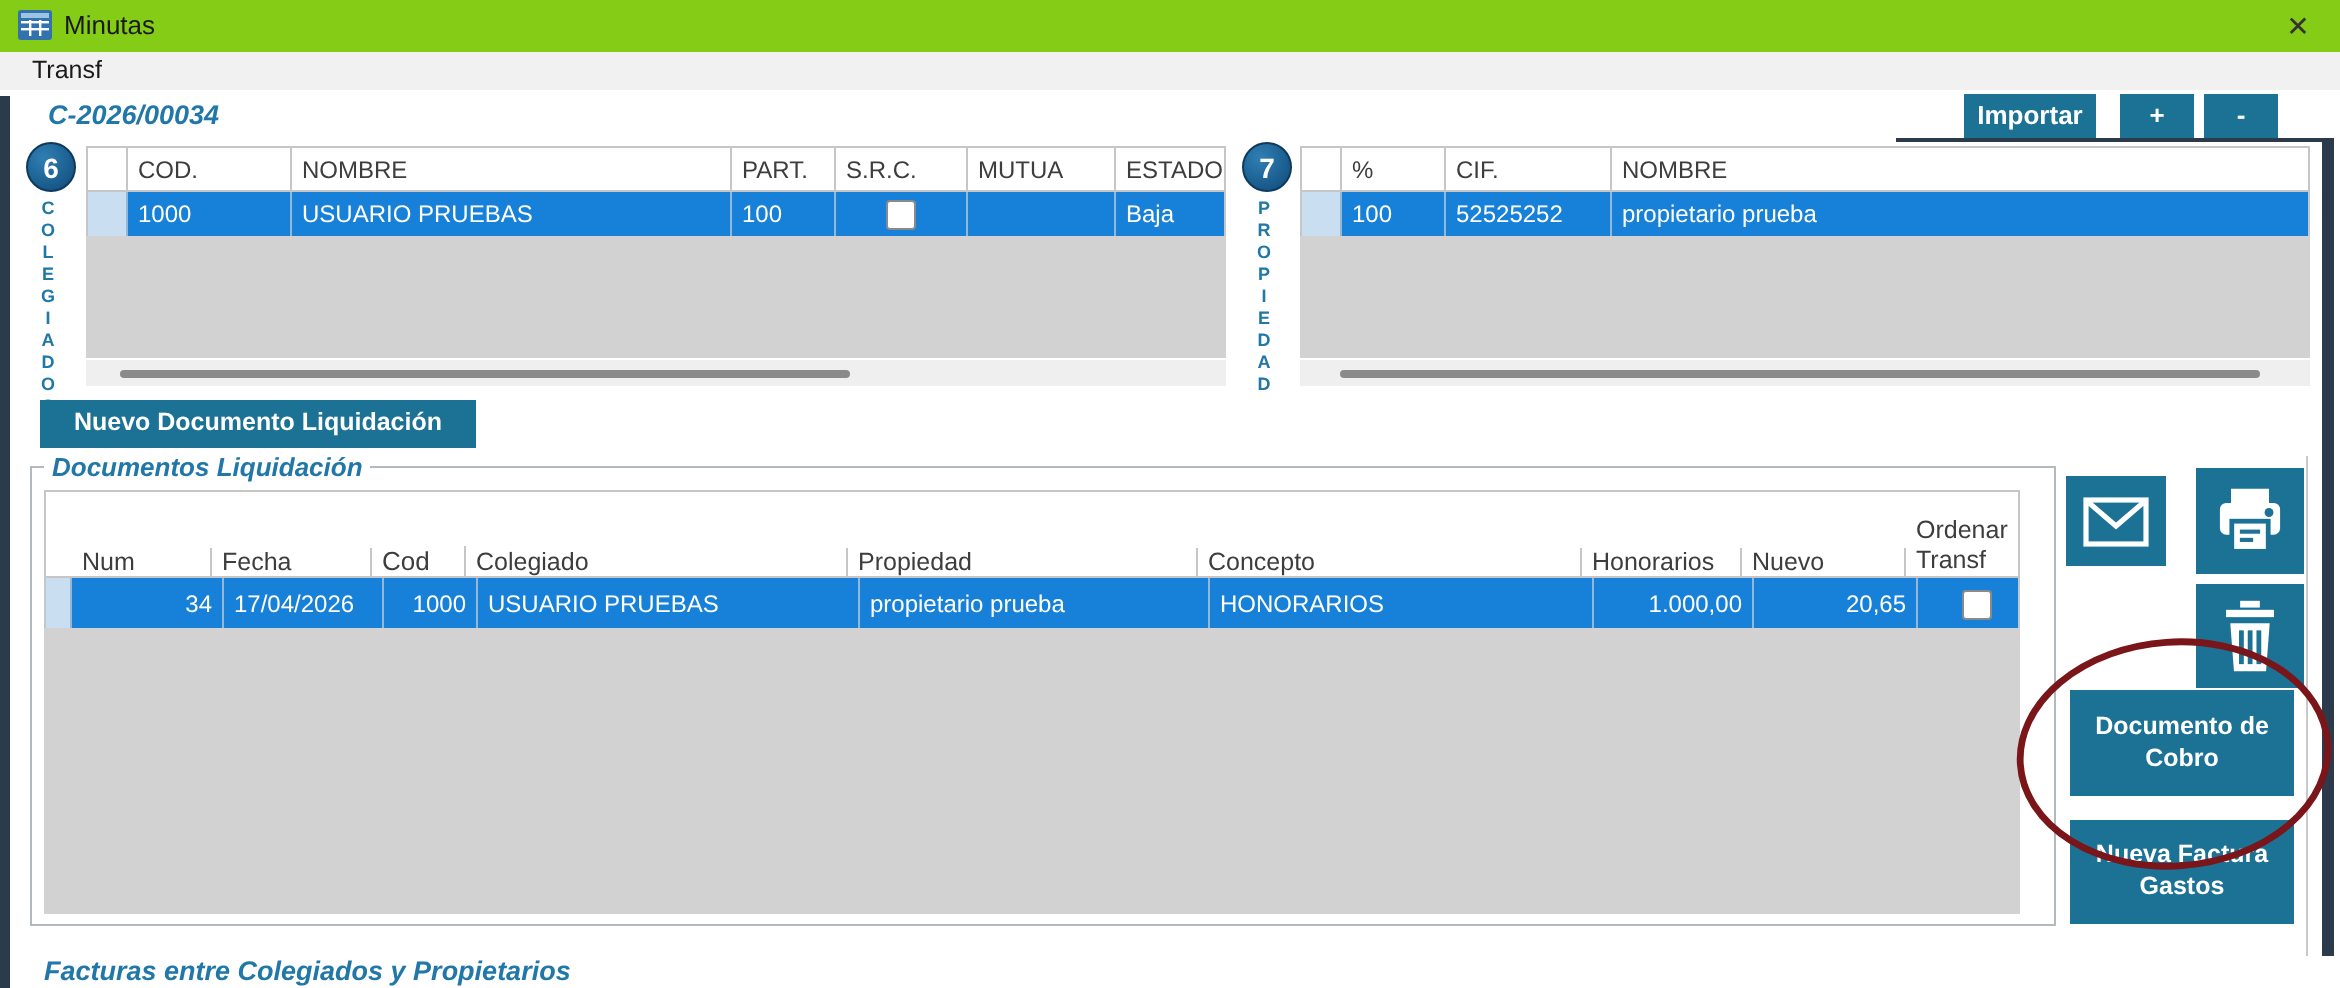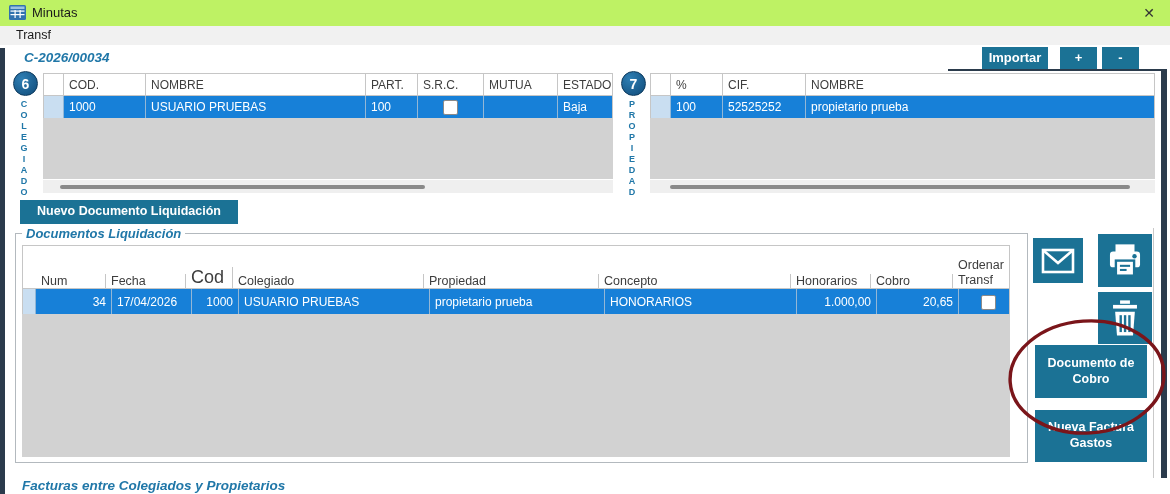--- a/index.html
+++ b/index.html
@@ -1,19 +1,19 @@
 <!DOCTYPE html>
 <html><head>
 <meta charset="utf-8">
 <style>
   html,body{margin:0;padding:0;}
   body{width:1170px;height:494px;position:relative;overflow:hidden;background:#fff;
        font-family:"Liberation Sans",sans-serif;}
   .abs{position:absolute;box-sizing:border-box;}
-  .titlebar{left:0;top:0;width:1170px;height:26px;background:#bef264;}
+  .titlebar{left:0;top:0;width:1170px;height:26px;background:#84cc16;}
   .menubar{left:0;top:26px;width:1170px;height:19px;background:#f1f1f1;}
   .menu-item{position:absolute;left:12px;top:2px;font-size:12.5px;color:#1a1a1a;padding:0 4px;cursor:default;}
   .close-btn{position:absolute;right:10px;top:3px;width:22px;height:20px;display:flex;align-items:center;
              justify-content:center;font-size:14px;color:#333;cursor:pointer;}
   .win-title{position:absolute;left:32px;top:5px;font-size:13px;color:#1a1a1a;}
   .app-ico{position:absolute;left:9px;top:5px;}
   .heading{color:#2077a8;font-weight:bold;font-style:italic;}
   .teal-btn{background:#1b7295;color:#fff;font-weight:bold;display:flex;align-items:center;
             justify-content:center;text-align:center;font-size:13px;cursor:pointer;line-height:1.25;}
   .navy{background:#2b3b4c;}
@@ -131,26 +131,26 @@
 <div class="abs teal-btn" style="left:20px;top:200px;width:218px;height:24px;font-size:12.5px;">Nuevo Documento Liquidación</div>
 
 <div class="abs groupbox" style="left:15px;top:233px;width:1013px;height:230px;"></div>
 <div class="abs heading grouptitle" style="left:22px;top:226px;">Documentos Liquidación</div>
 
 <div class="abs grid" style="left:22px;top:245px;width:988px;">
   <div class="grid-h" style="height:42px;align-items:flex-end;">
     <div class="hcell" style="width:13px;padding:0;"></div>
     <div class="hcell" style="width:70px;font-size:12.5px;">Num</div>
     <div class="hcell" style="width:80px;font-size:12.5px;">Fecha</div>
-    <div class="hcell" style="width:47px;font-size:18px;">Cod</div>
+    <div class="hcell" style="width:47px;font-size:13px;">Cod</div>
     <div class="hcell" style="width:191px;font-size:12.5px;">Colegiado</div>
     <div class="hcell" style="width:175px;font-size:12.5px;">Propiedad</div>
     <div class="hcell" style="width:192px;font-size:12.5px;">Concepto</div>
     <div class="hcell" style="width:80px;font-size:12.5px;">Honorarios</div>
-    <div class="hcell" style="width:82px;font-size:12.5px;">Cobro</div>
+    <div class="hcell" style="width:82px;font-size:12.5px;">Nuevo</div>
     <div class="hcell wrap" style="width:58px;font-size:12.5px;">Ordenar Transf</div>
   </div>
   <div class="grid-r" style="height:26px;">
     <div class="rcell selcell" style="width:13px;padding:0;"></div>
     <div class="rcell num" style="width:56px;margin-left:20px;">34</div>
     <div class="rcell" style="width:80px;">17/04/2026</div>
     <div class="rcell num" style="width:47px;">1000</div>
     <div class="rcell" style="width:191px;">USUARIO PRUEBAS</div>
     <div class="rcell" style="width:175px;">propietario prueba</div>
     <div class="rcell" style="width:192px;">HONORARIOS</div>

